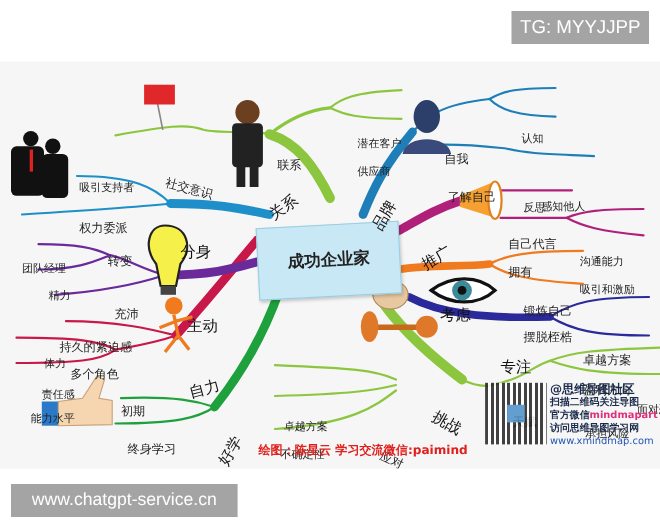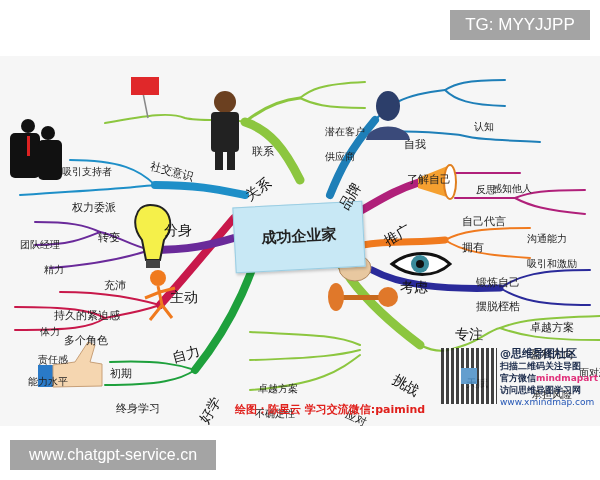--- a/index.html
+++ b/index.html
@@ -5,21 +5,21 @@
   html,body{margin:0;padding:0;background:#fff;}
   body{width:600px;height:480px;position:relative;overflow:hidden;font-family:"DejaVu Sans",sans-serif;}
   .canvas{position:absolute;left:0;top:56px;width:600px;height:370px;background:#f6f6f6;overflow:hidden;}
   svg.map{position:absolute;left:0;top:0;}
   .lbl{position:absolute;font-size:11px;color:#222;white-space:nowrap;line-height:1;}
   .lbl.sm{font-size:10px;}
   .lbl.main{font-size:14px;color:#111;}
   .center{position:absolute;left:234px;top:148px;width:128px;height:64px;background:#c8e8f5;border:1px solid #9bcde2;transform:rotate(-3deg);box-shadow:1px 2px 3px rgba(0,0,0,0.2);}
   .center span{position:absolute;left:0;right:0;top:22px;text-align:center;font-size:15px;font-weight:bold;color:#222;}
   .wm{position:absolute;background:#a4a4a4;color:#fff;font-family:"Liberation Sans",sans-serif;}
-  .wm-top{right:10px;top:10px;width:140px;height:30px;font-size:17px;line-height:30px;text-align:center;}
+  .wm-top{right:10px;top:10px;width:125px;height:30px;font-size:17px;line-height:30px;text-align:center;}
   .wm-bottom{left:10px;top:440px;width:206px;height:30px;font-size:16px;line-height:30px;text-align:center;}
   .credit{position:absolute;left:235px;top:402px;font-size:11px;color:#e0201c;font-weight:bold;white-space:nowrap;}
   .qr{position:absolute;left:441px;top:348px;width:56px;height:56px;background:
       repeating-linear-gradient(90deg,#222 0 3px,#fff 3px 5px),#fff;opacity:.85;}
   .qr::before{content:"";position:absolute;left:20px;top:20px;width:16px;height:16px;background:#4a8fc8;}
   .qrtext{position:absolute;left:500px;top:350px;font-size:9px;line-height:12px;color:#1a2a4a;font-weight:bold;white-space:nowrap;}
   .qrtext .big{font-size:11px;}
   .qrtext .pink{color:#e0307a;}
   .qrtext .url{color:#2456b5;font-weight:normal;}
 </style>
@@ -140,21 +140,21 @@
 
   <div class="center">
     <span>成功企业家</span>
   </div>
 
   <span class="lbl main" style="left:244px;top:126px;transform:rotate(-35deg);">关系</span>
   <span class="lbl" style="left:252px;top:90px;font-family:Liberation Serif, serif;">联系</span>
   <span class="lbl sm" style="left:325px;top:71px;">潜在客户</span>
   <span class="lbl sm" style="left:325px;top:96px;">供应商</span>
   <span class="lbl" style="left:150px;top:110px;transform:rotate(15deg);">社交意识</span>
-  <span class="lbl sm" style="left:62px;top:111px;">吸引支持者</span>
+  <span class="lbl sm" style="left:72px;top:111px;">吸引支持者</span>
 
   <span class="lbl main" style="left:336px;top:133px;transform:rotate(-60deg);">品牌</span>
   <span class="lbl" style="left:404px;top:83px;">自我</span>
   <span class="lbl sm" style="left:474px;top:66px;">认知</span>
   <span class="lbl sm" style="left:476px;top:93px;margin-top:36px;">反思</span>
   <span class="lbl" style="left:407px;top:118px;">了解自己</span>
   <span class="lbl sm" style="left:492px;top:128px;">感知他人</span>
 
   <span class="lbl main" style="left:383px;top:172px;transform:rotate(-30deg);">推广</span>
   <span class="lbl" style="left:462px;top:160px;">自己代言</span>

